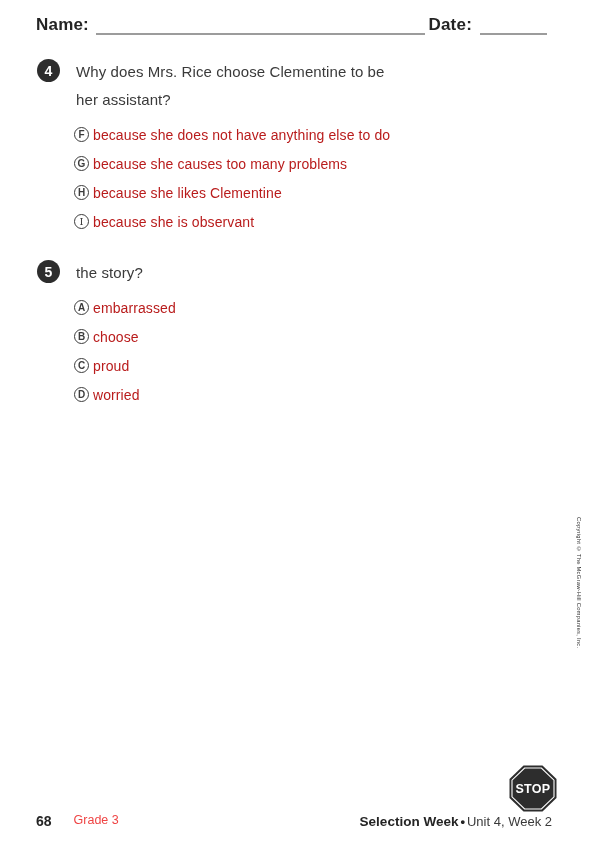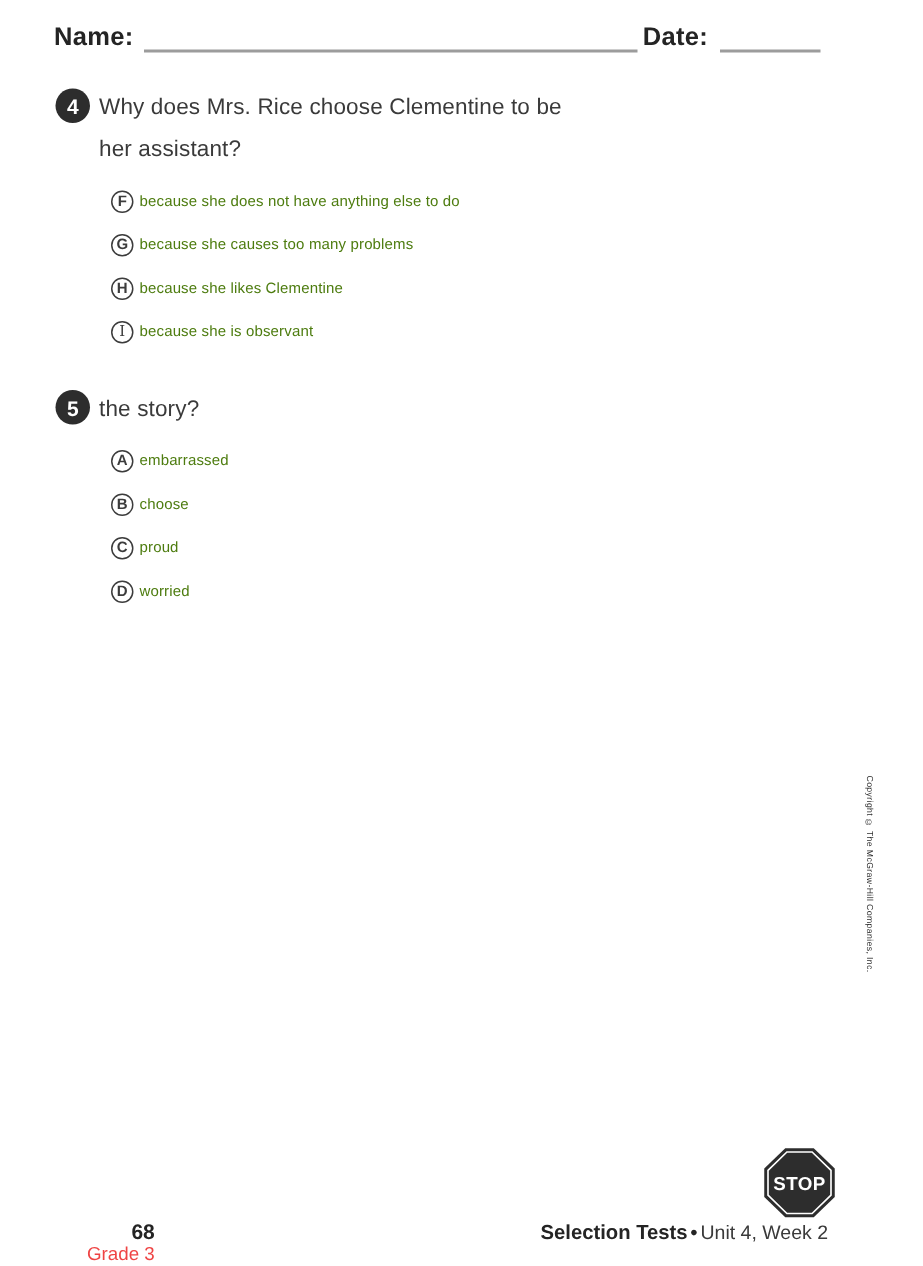--- a/index.html
+++ b/index.html
@@ -59,21 +59,21 @@
     margin: 1px 0 0 1px;
     background: #2d2d2d;
     border-radius: 50%;
     color: #ffffff;
     font-weight: bold;
     font-size: 14px;
     display: flex;
     align-items: center;
     justify-content: center;
   }
-  .q-body { margin-left: 6px; }
+  .q-body { margin-left: 16px; }
   .q-line {
     font-size: 15px;
     line-height: 28px;
     color: #3a3a3a;
     letter-spacing: 0.1px;
     white-space: nowrap;
   }
   .choices { margin: 6px 0 0 38px; }
   .choice-row {
     display: flex;
@@ -92,22 +92,22 @@
     margin-right: 4px;
   }
   .choice-letter {
     font-size: 10px;
     font-weight: 600;
     color: #3c3c3c;
     line-height: 1;
   }
   .choice-letter.serif { font-family: "DejaVu Serif", serif; font-weight: 500; }
   .choice-text {
-    font-size: 10px;
-    color: #4d7c0f;
+    font-size: 14px;
+    color: #b91c1c;
     letter-spacing: 0.1px;
     white-space: nowrap;
   }
 
   
   .copyright-vertical {
     position: absolute;
     top: 517px;
     left: 576px;
     writing-mode: vertical-rl;
@@ -126,22 +126,21 @@
     height: 47px;
   }
   .stop-wrap svg { display: block; }
 
   
   .footer-left {
     position: absolute;
     left: 36px;
     top: 813px;
     display: flex;
-    align-items: flex-end;
-    flex-direction: column;
+    align-items: flex-start;
   }
   .page-num {
     font-weight: bold;
     font-size: 14px;
     color: #242424;
   }
   .grade {
     font-size: 12.5px;
     color: #ef4444;
     margin-left: 22px;
@@ -256,16 +255,16 @@
       <polygon points="15.6,3 32.4,3 45,15.2 45,31.8 32.4,44 15.6,44 3,31.8 3,15.2" fill="none" stroke="#ffffff" stroke-width="1.1"></polygon>
       <text x="24" y="28.2" text-anchor="middle" font-family="Liberation Sans, sans-serif" font-size="12.5" font-weight="bold" fill="#ffffff" letter-spacing="0.3">STOP</text>
     </svg>
   </div>
 
   <div class="footer-left">
     <span class="page-num">68</span>
     <span class="grade">Grade 3</span>
   </div>
   <div class="footer-right">
-    <span class="ft-title">Selection Tests</span><span class="ft-sep">•</span><span class="ft-unit">Unit 4, Week 2</span>
+    <span class="ft-title">Selection Week</span><span class="ft-sep">•</span><span class="ft-unit">Unit 4, Week 2</span>
   </div>
 
 </div>
 
 </body></html>

